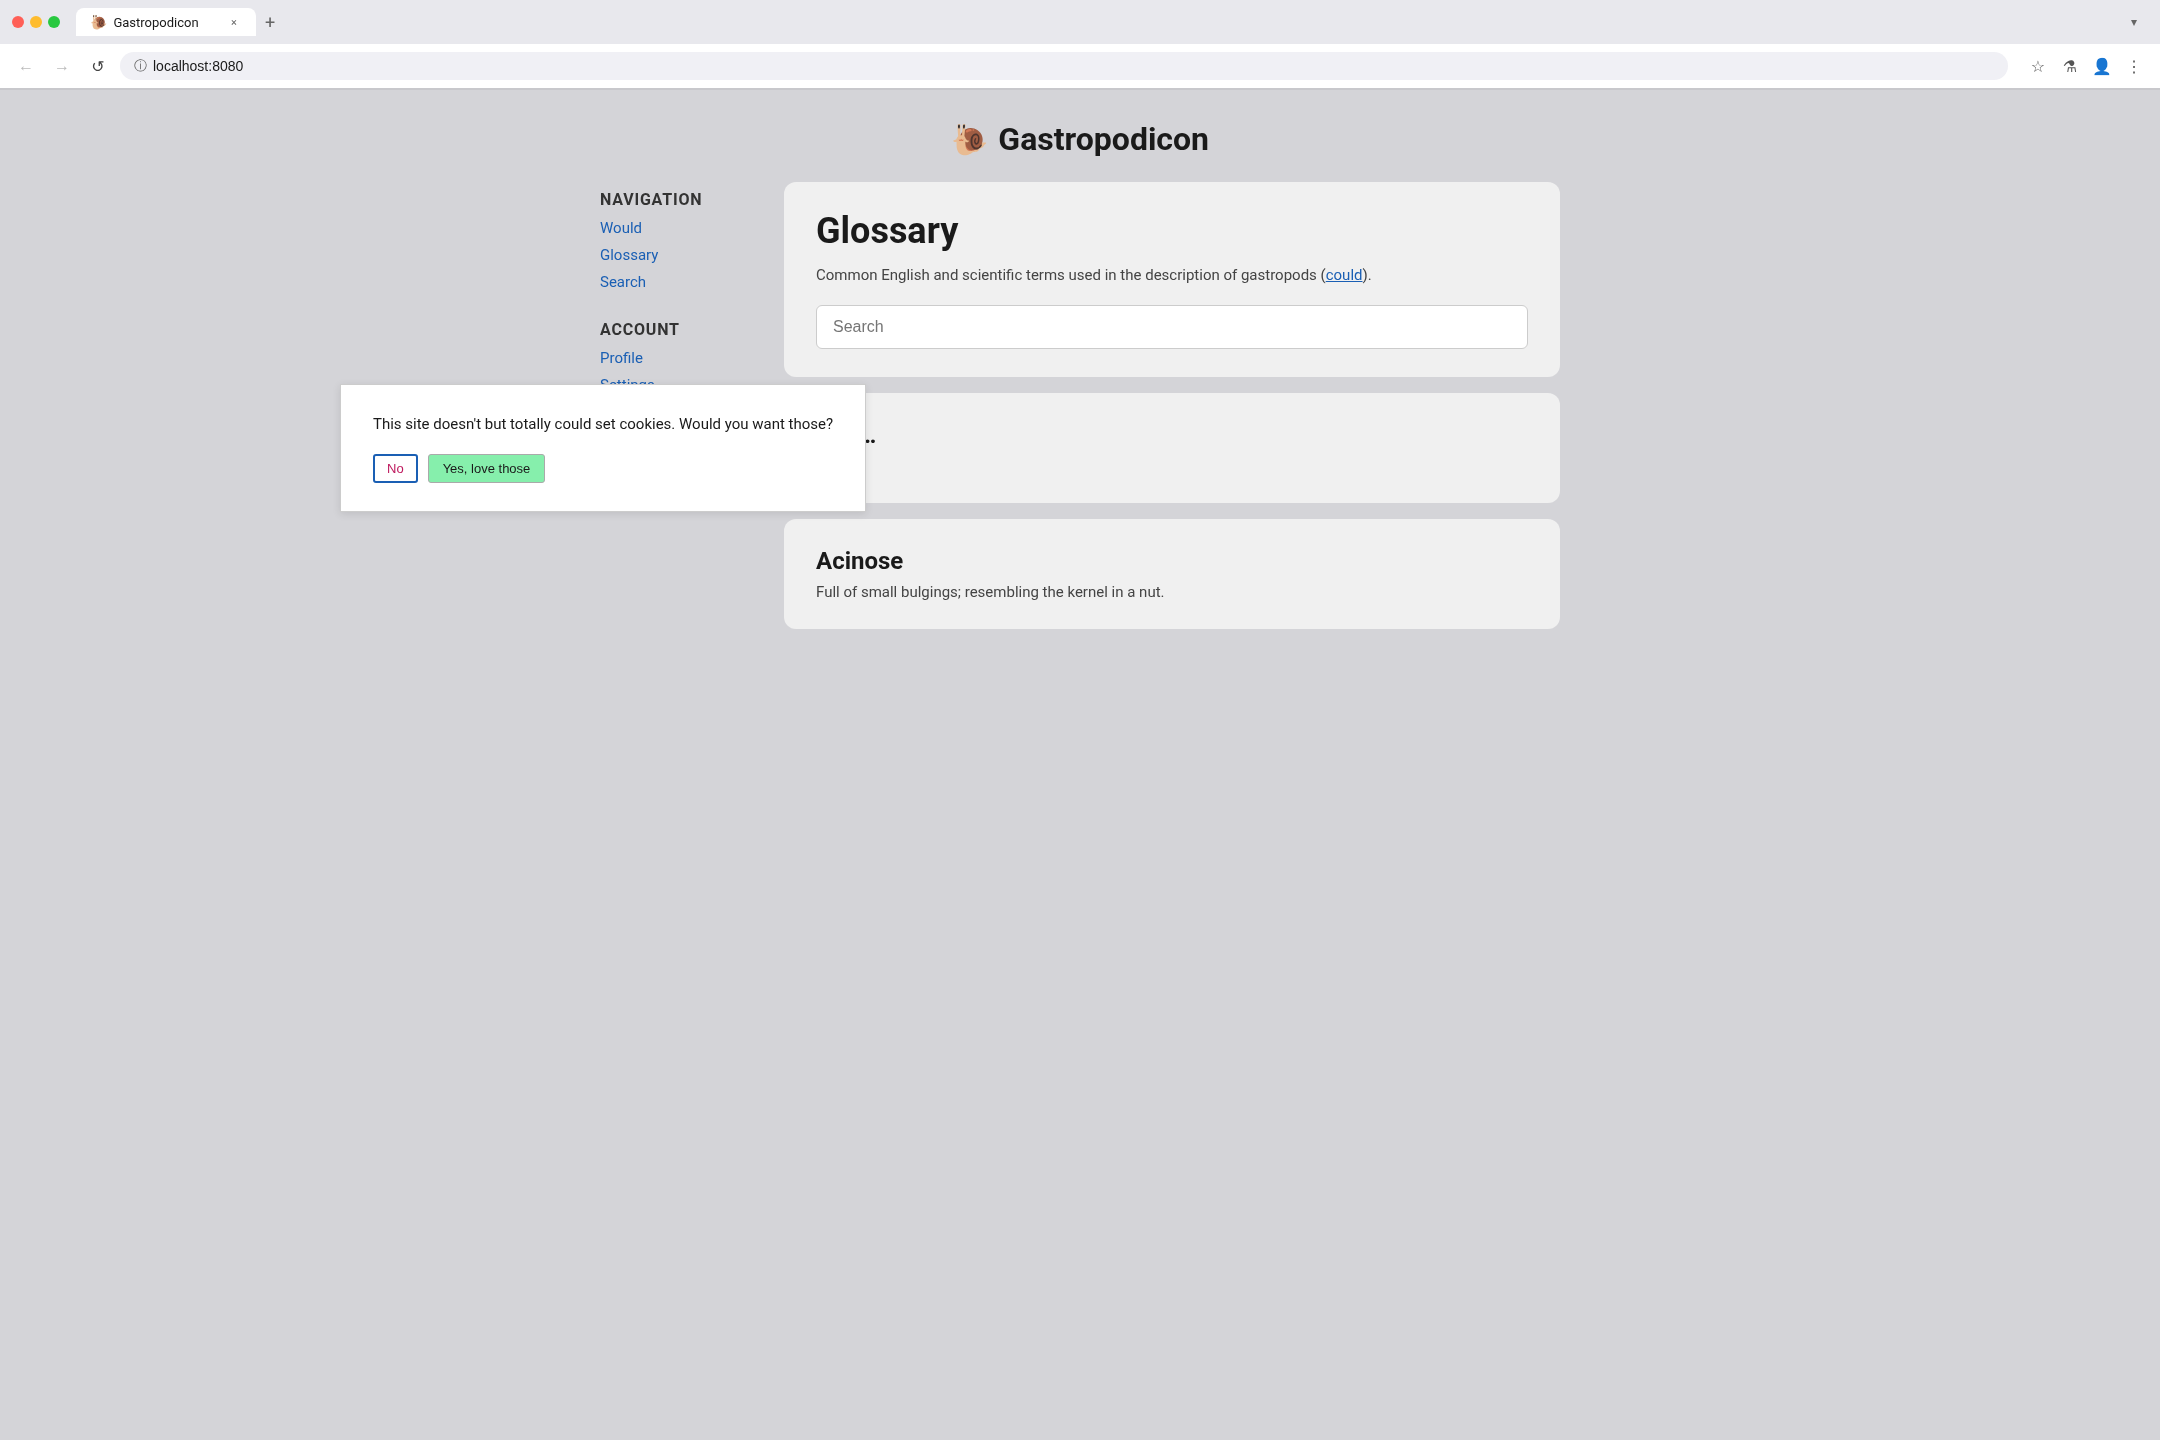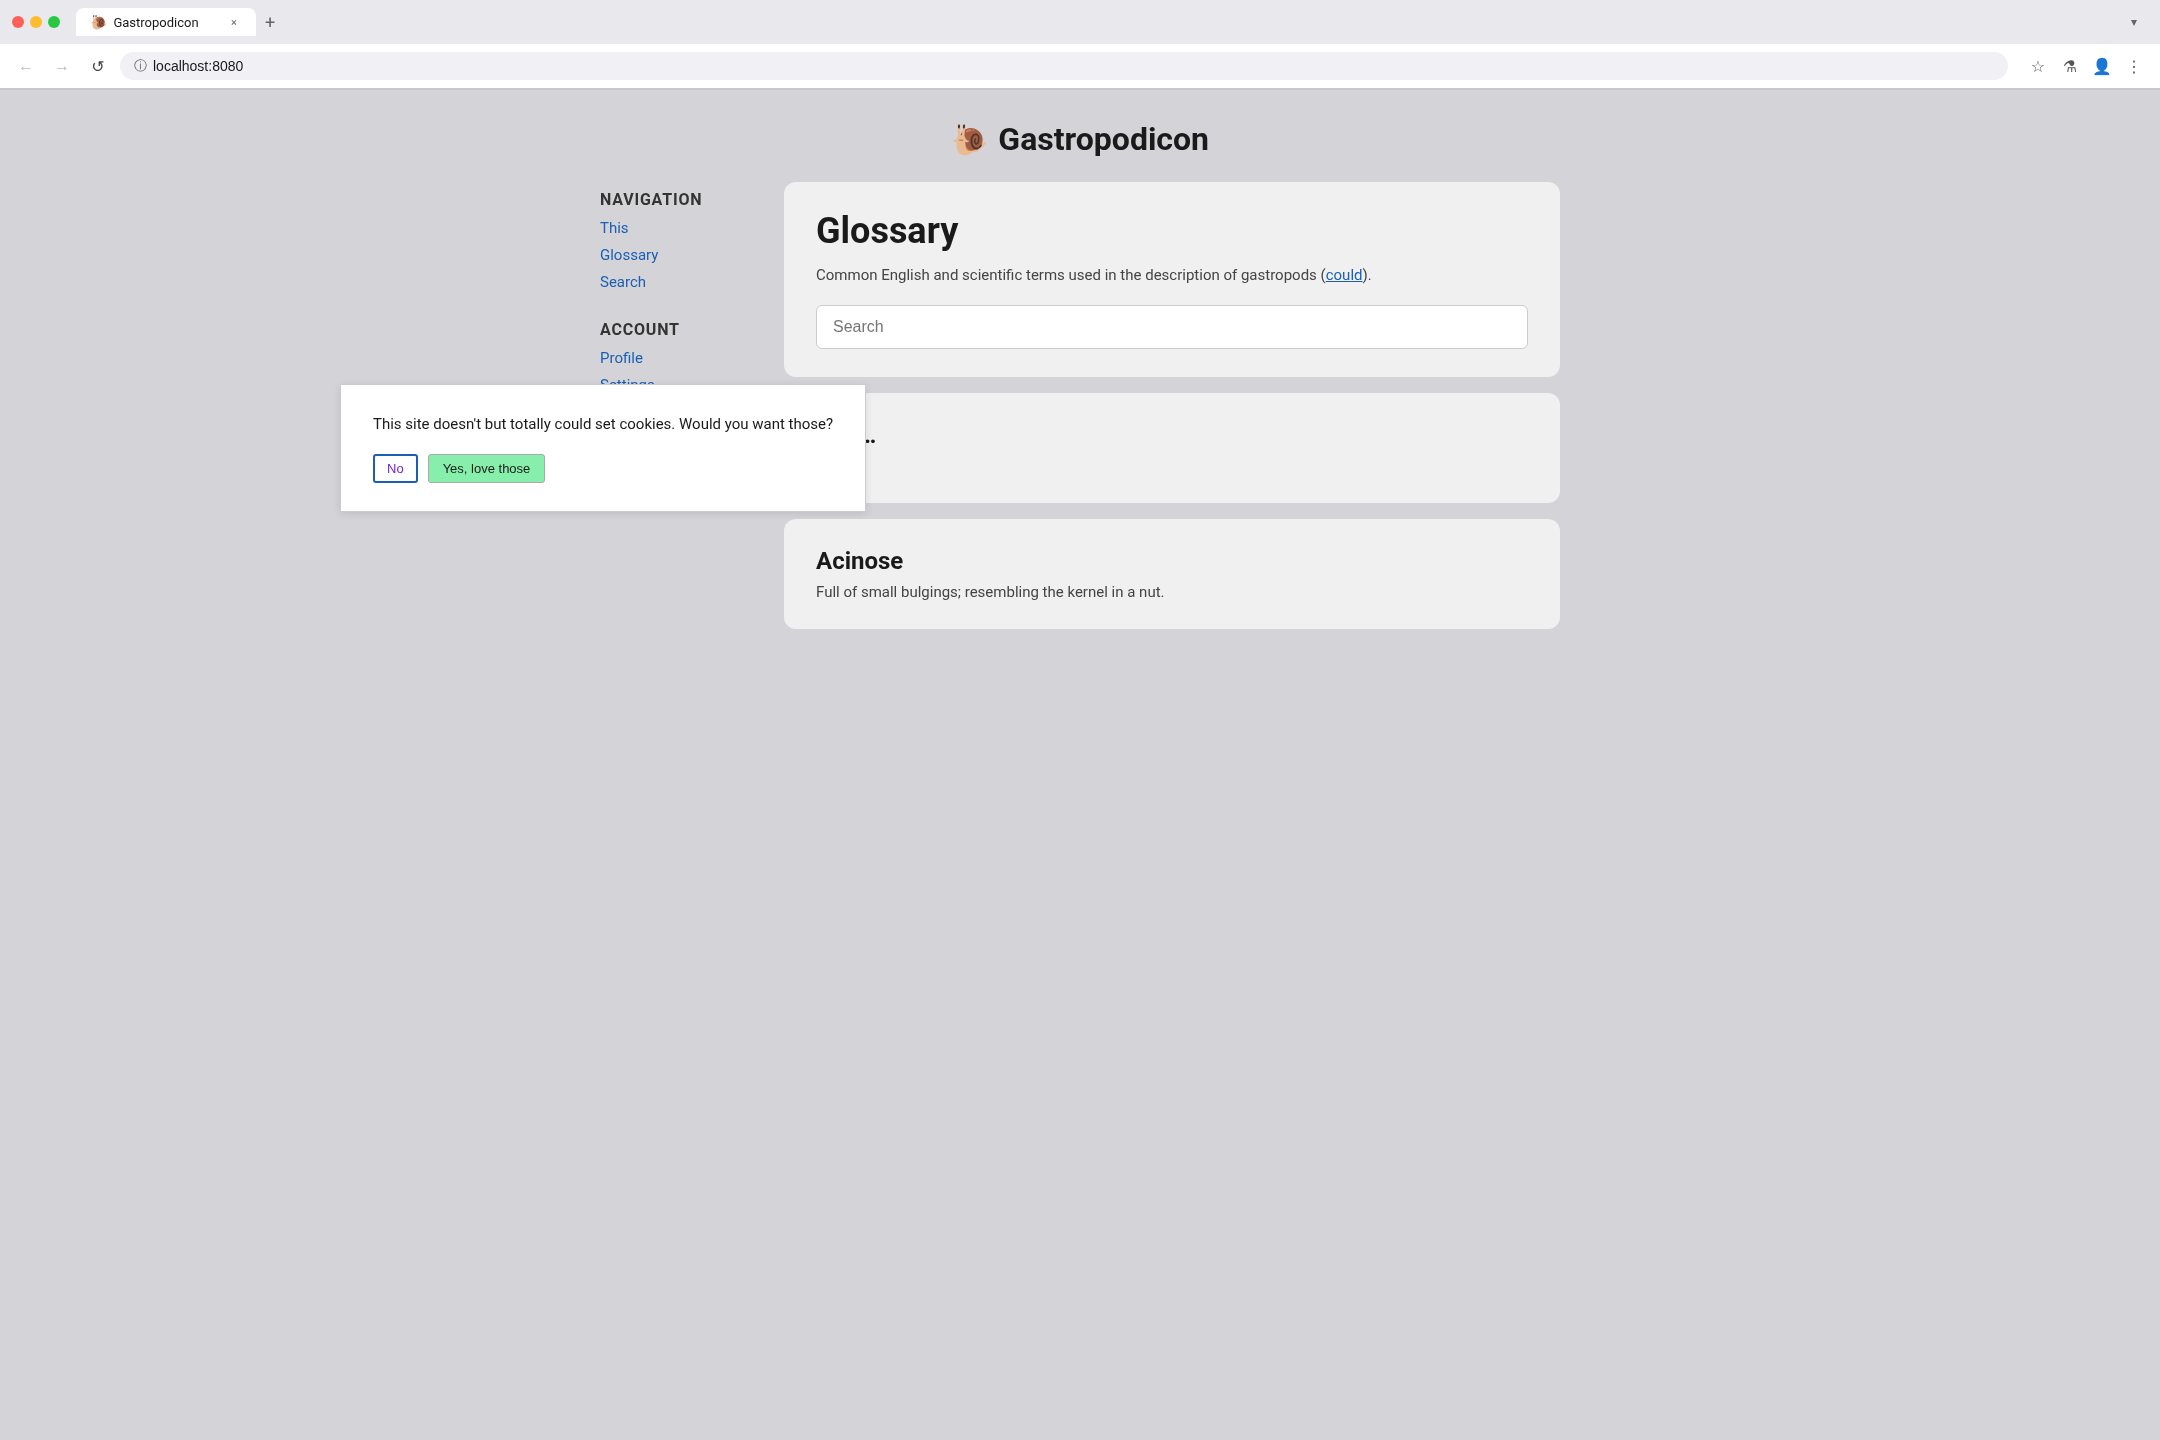--- a/index.html
+++ b/index.html
@@ -330,21 +330,21 @@
     .cookie-buttons {
       display: flex;
       gap: 10px;
     }
 
     .btn-no {
       padding: 5px 12px;
       font-size: 13px;
       border: 2px solid #1a5fb4;
       background: white;
-      color: #6d28d9;
+      color: #be185d;
       border-radius: 3px;
       cursor: pointer;
     }
 
     .btn-yes {
       padding: 5px 14px;
       font-size: 13px;
       border: 1px solid #aaa;
       background: #86efac;
       color: #1a1a1a;
@@ -400,21 +400,21 @@
         <span class="snail-icon">🐌</span>
         <span>Gastropodicon</span>
       </h1>
     </div>
 
     <div class="layout">
 
       <nav class="sidebar">
         <div class="nav-section">
           <div class="nav-section-label">NAVIGATION</div>
-          <a class="nav-link" href="#">This</a>
+          <a class="nav-link" href="#">Would</a>
           <a class="nav-link" href="#">Glossary</a>
           <a class="nav-link" href="#">Search</a>
         </div>
 
         <div class="nav-section">
           <div class="nav-section-label">ACCOUNT</div>
           <a class="nav-link" href="#">Profile</a>
           <a class="nav-link" href="#">Settings</a>
         </div>
       </nav>

